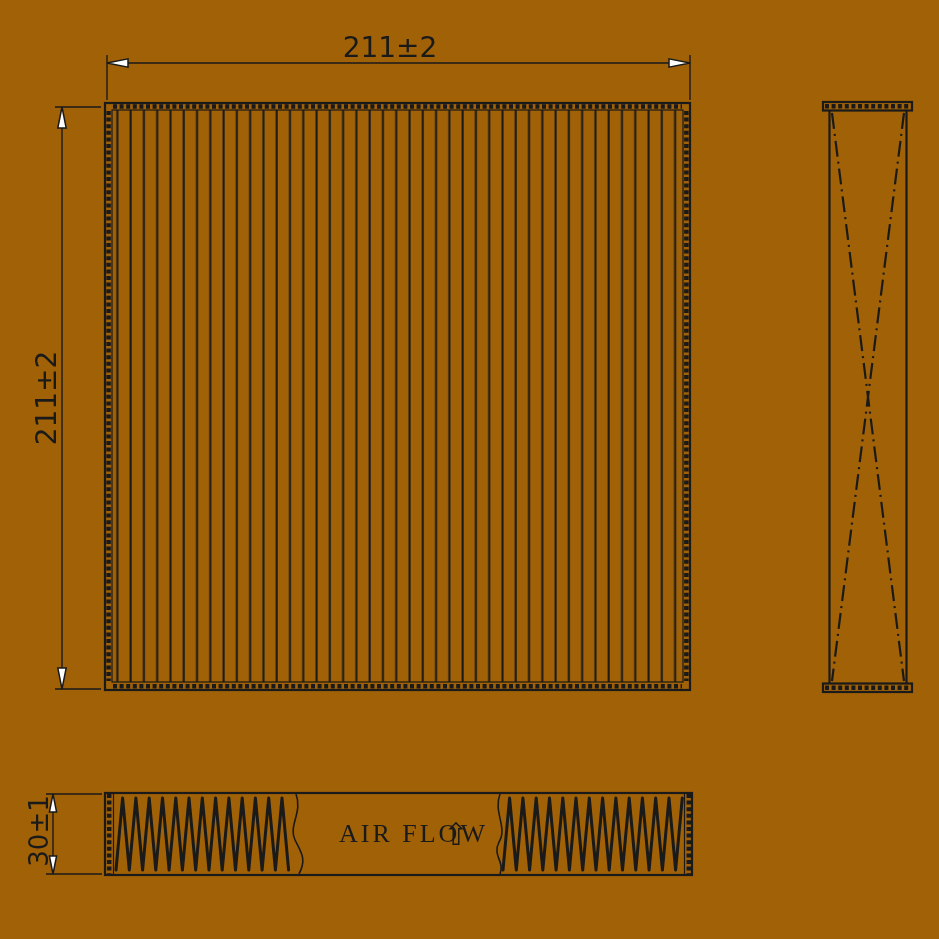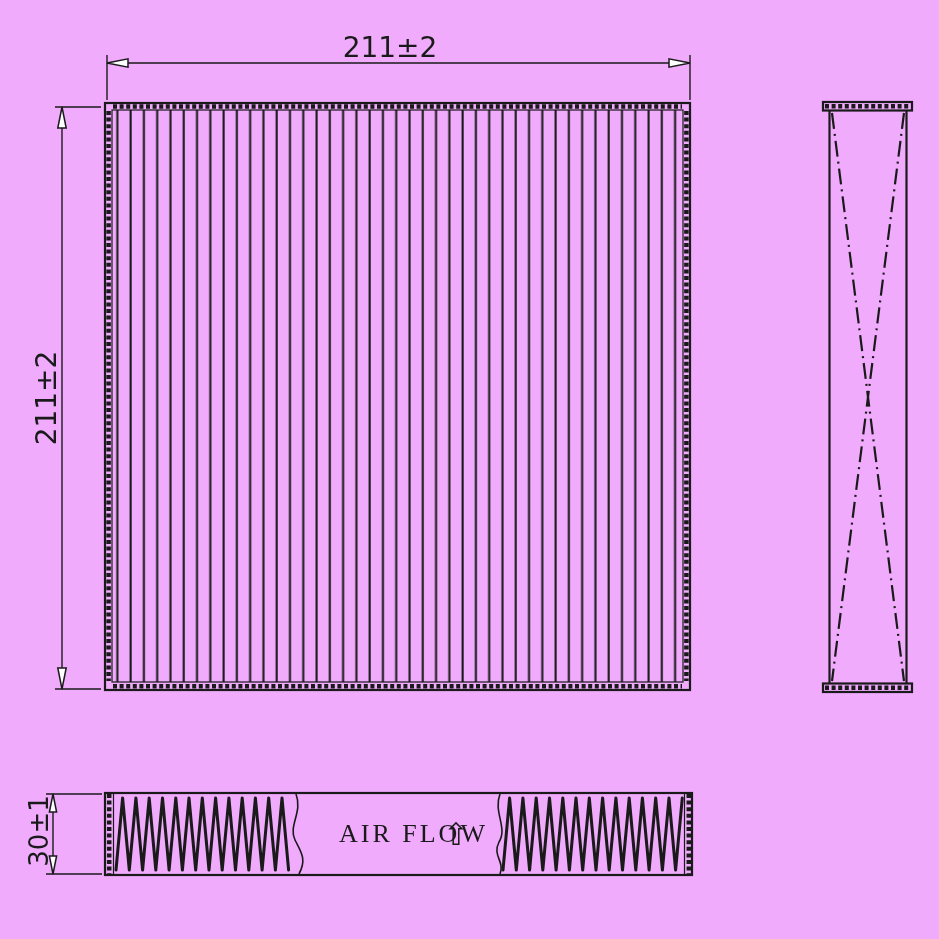--- a/index.html
+++ b/index.html
@@ -1,16 +1,16 @@
 <!DOCTYPE html>
 <html><head>
 <meta charset="utf-8">
 <style>
   html,body{margin:0;padding:0;background:#fff;}
-  .canvas{position:relative;width:939px;height:939px;background:#f0abfc;overflow:hidden;}
+  .canvas{position:relative;width:939px;height:939px;background:#a16207;overflow:hidden;}
   svg{position:absolute;left:0;top:0;}
   .dim-text{font-family:"DejaVu Sans",sans-serif;font-size:28px;fill:#1a1a1a;font-weight:400;}
   .dim-text-small{font-family:"DejaVu Sans",sans-serif;font-size:26px;fill:#1a1a1a;font-weight:400;}
   .flow-text{font-family:"Liberation Serif",serif;font-size:26px;fill:#1a1a1a;letter-spacing:3px;}
   .flow-arrow{font-family:"DejaVu Sans",sans-serif;font-size:31px;fill:#1a1a1a;}
   .thick{stroke:#1a1a1a;stroke-width:2.2;fill:none;}
   .thin{stroke:#1a1a1a;stroke-width:1.2;fill:none;}
   .dimline{stroke:#1a1a1a;stroke-width:1.4;fill:none;}
   .speckle{stroke:#1a1a1a;stroke-width:4.5;fill:none;stroke-dasharray:4 2.6;}
   .dashdot{stroke:#1a1a1a;stroke-width:2.2;fill:none;stroke-dasharray:16 5 2 5;}

